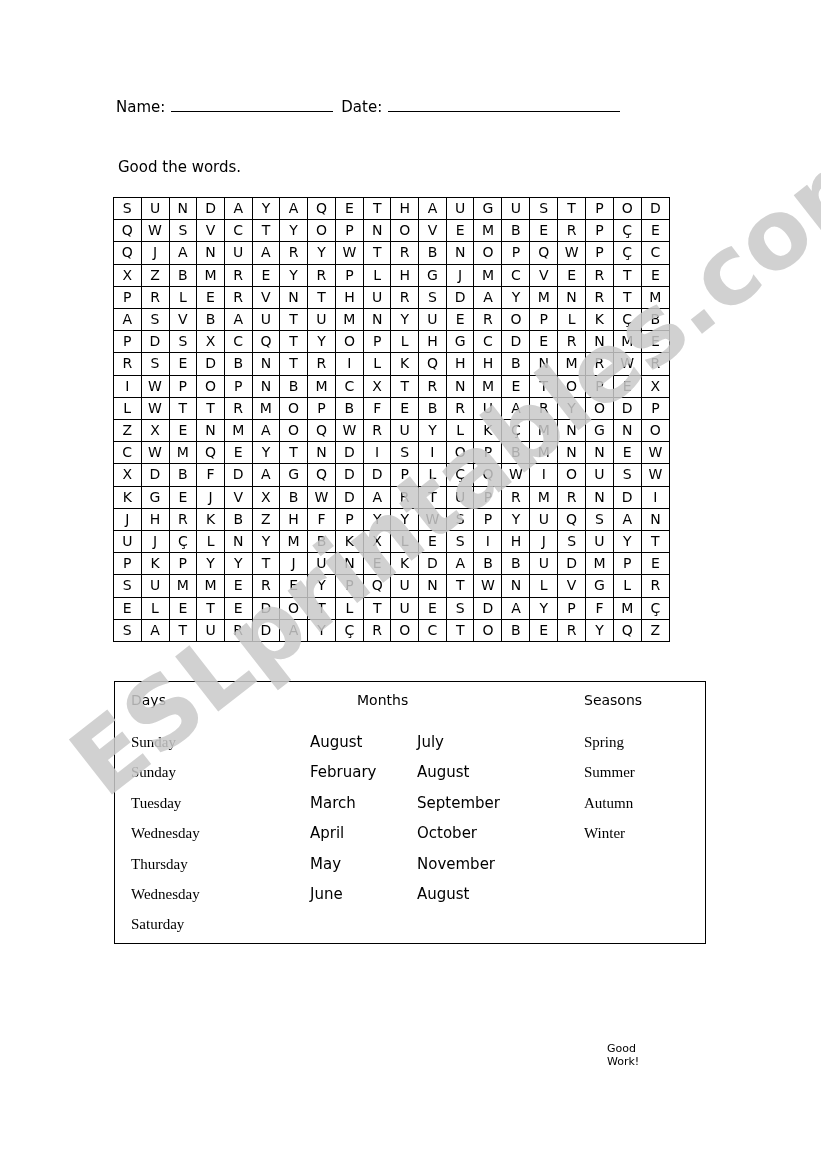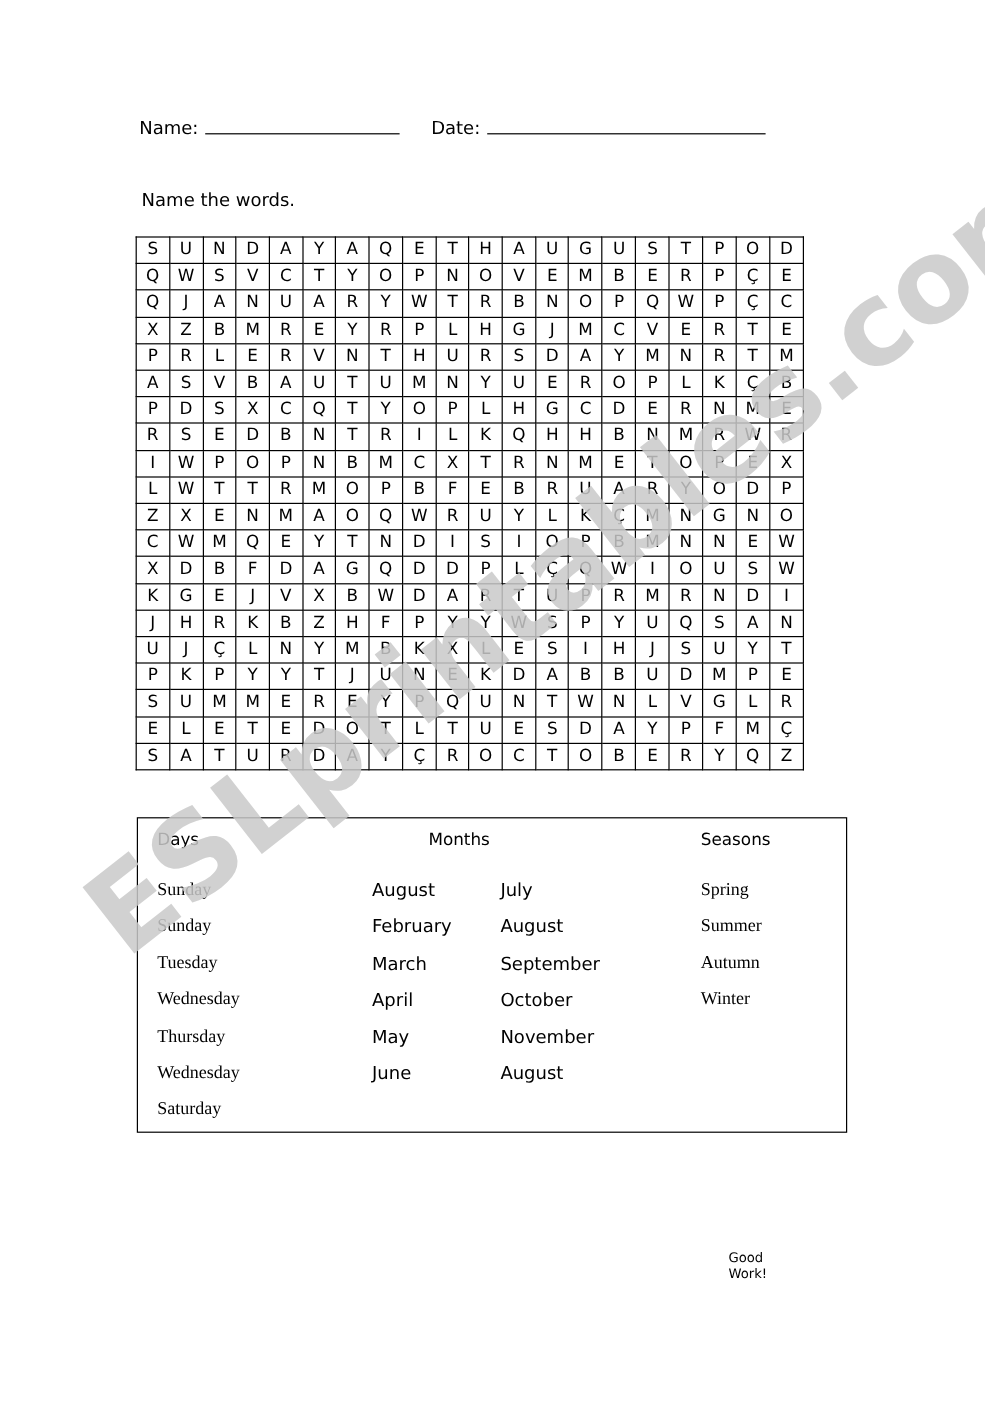--- a/index.html
+++ b/index.html
@@ -35,21 +35,21 @@
   .field-label {
     white-space: pre;
   }
   .field-rule {
     display: inline-block;
     border-bottom: 1.3px solid #000;
     height: 13px;
   }
   .rule-name { width: 162px; margin-left: 6px; }
   .rule-date { width: 232px; margin-left: 6px; }
-  .date-label { margin-left: 26px; }
+  .date-label { margin-left: 8px; }
 
   
   .instruction {
     position: absolute;
     left: 118px;
     top: 158px;
     font-size: 15px;
   }
 
   
@@ -149,21 +149,21 @@
 
 <div class="page">
 
   <div class="header-row">
     <span class="field-label">Name:</span>
     <span class="field-rule rule-name"></span>
     <span class="field-label date-label">Date:</span>
     <span class="field-rule rule-date"></span>
   </div>
 
-  <div class="instruction">Name the words.</div>
+  <div class="instruction">Good the words.</div>
 
   <div class="grid-wrap">
     <table class="wordgrid">
       <tbody>
           <tr>
             <td>S</td>
             <td>U</td>
             <td>N</td>
             <td>D</td>
             <td>A</td>

